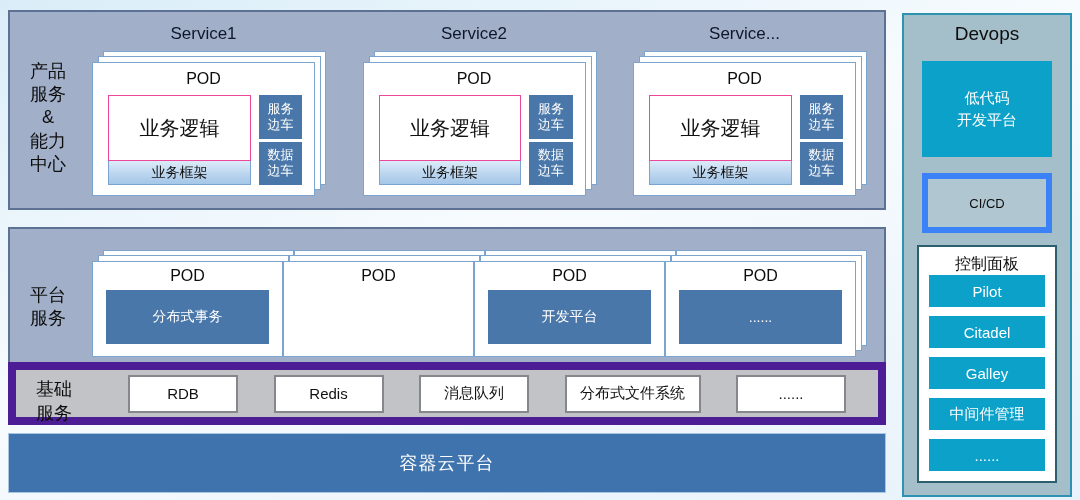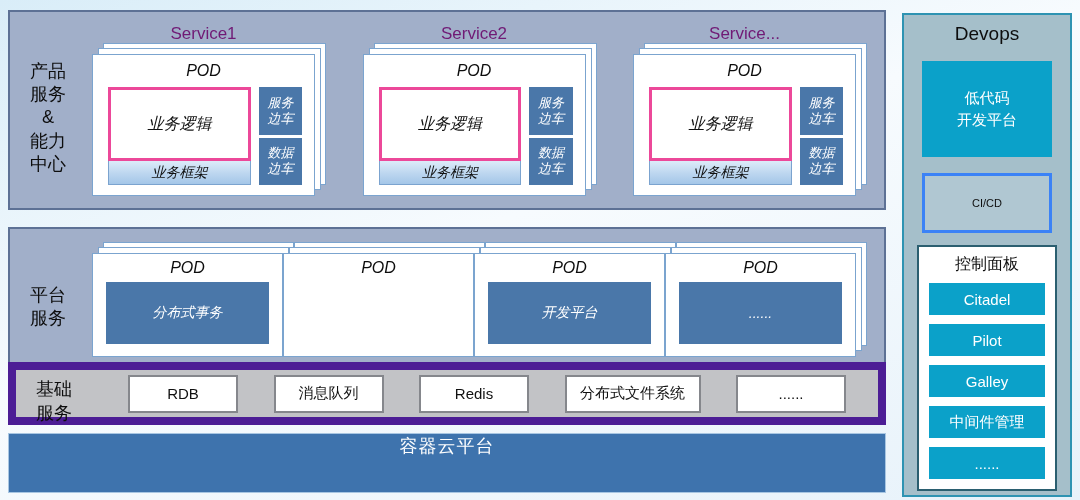--- a/index.html
+++ b/index.html
@@ -12,50 +12,50 @@
     color:#111;
   }
   .pre { white-space: pre-line; }
 
   
   .band { position:absolute; left:8px; width:878px; }
   #band-product  { top:10px;  height:200px; background:#a1afc9; border:2px solid #5d7195; }
   #band-platform { top:227px; height:144px; background:#a1afc9; border:2px solid #5d7195; }
   #band-base     { top:362px; height:63px;  background:#c2c3c6; border:8px solid #4c1d95; }
   #band-container{ top:433px; height:60px;  background:#3e73ad; border:1px solid #a8c6e2;
-                   display:flex; justify-content:center; }
+                   display:flex; align-items:center; justify-content:center; }
   #band-container .txt { color:#fff; font-size:18px; letter-spacing:1px; }
 
   .band-label {
     position:absolute; left:0; top:16px; bottom:0; width:76px;
     display:flex; align-items:center; justify-content:center;
     font-size:18px; line-height:1.3; text-align:center; color:#0d0d0d;
   }
 
   
   .svc-row { position:absolute; left:82px; right:28px; top:6px; bottom:12px;
              display:flex; justify-content:space-between; }
   .svc-group { width:223px; display:flex; flex-direction:column; }
   .svc-title { height:32px; display:flex; align-items:center; justify-content:center;
-               font-size:17px; color:#701a75; }
-  .stack { position:relative; flex:1; margin-top:4px;font-style:italic; }
+               font-size:17px; color:#0f172a; }
+  .stack { position:relative; flex:1; margin-top:12px; }
   .stack::before, .stack::after {
     content:""; position:absolute; inset:0; background:#fff;
     border:1px solid #7ba4cf;
   }
   .stack::before { transform:translate(11px,-11px); }
   .stack::after  { transform:translate(6px,-6px); }
   .pod-card { position:relative; z-index:2; height:100%; background:#fff;
               border:1px solid #7ba4cf; display:flex; flex-direction:column; }
   .pod-title { height:32px; display:flex; align-items:center; justify-content:center;
                font-size:16px; color:#0d0d0d; }
   .pod-body { flex:1; display:flex; padding:0 12px 10px 15px; }
   .logic-col { width:146px; display:flex; flex-direction:column; }
-  .logic-box { flex:1; border:3px solid #ec4899; display:flex; align-items:center;
-               justify-content:center; font-size:16px; background:#fff; }
+  .logic-box { flex:1; border:1px solid #ec4899; display:flex; align-items:center;
+               justify-content:center; font-size:20px; background:#fff; }
   .framework-box { height:24px; border:1px solid #7ba3cf; border-top:none;
                background:linear-gradient(180deg,#ddebf9 0%,#bcd6ef 55%,#a4c6e8 100%);
                display:flex; align-items:center; justify-content:center; font-size:14px; }
   .sidecar-col { width:44px; margin-left:8px; display:flex; flex-direction:column; gap:3px; }
   .sidecar { flex:1; background:#4a77a9; color:#fff; font-size:13px; line-height:1.25;
              display:flex; align-items:center; justify-content:center; text-align:center; }
 
   
   .pf-row { position:absolute; left:82px; right:28px; top:20px; bottom:12px;
             display:flex; justify-content:space-between; }
@@ -76,25 +76,25 @@
 
   
   #devops { position:absolute; left:902px; top:13px; width:170px; height:484px;
             background:#a5bfca; border:2px solid #2e93b2; }
   .devops-title { height:38px; display:flex; align-items:center; justify-content:center;
                   font-size:19px; color:#0d0d0d; }
   .lowcode { margin:8px 18px 0 18px; height:96px; background:#0ba1c9; color:#fff;
              font-size:15px; line-height:1.5; text-align:center;
              display:flex; align-items:center; justify-content:center; }
   .cicd { margin:16px 18px 0 18px; height:60px; background:#b0c7d2;
-          border:3px solid #3b82f6; display:flex; align-items:center;
-          justify-content:center; font-size:11px; color:#0d0d0d; }
+          border:6px solid #3b82f6; display:flex; align-items:center;
+          justify-content:center; font-size:13px; color:#0d0d0d; }
   .ctrl-panel { margin:12px 13px 0 13px; background:#fff; border:2px solid #2b5f70;
                 padding:7px 10px 10px 10px; display:flex; flex-direction:column; }
-  .ctrl-title { text-align:center; font-size:16px; margin-bottom:8px; color:#0d0d0d;font-family:Liberation Serif, serif; }
+  .ctrl-title { text-align:center; font-size:16px; margin-bottom:0; color:#0d0d0d;font-family:Liberation Serif, serif; }
   .ctrl-btns { display:flex; flex-direction:column; gap:9px; }
   .ctrl-btn { height:32px; background:#0ba1c9; color:#fff; font-size:15px;
               display:flex; align-items:center; justify-content:center; }
 </style>
 </head>
 <body>
 
 <div class="band" id="band-product">
   <div class="band-label pre">产品
 服务
@@ -202,39 +202,39 @@
     </div>
 
   </div>
 </div>
 
 <div class="band" id="band-base">
   <div class="band-label pre">基础
 服务</div>
   <div class="base-row">
     <div class="base-box w1">RDB</div>
+    <div class="base-box w1">Redis</div>
     <div class="base-box w1">消息队列</div>
-    <div class="base-box w1">Redis</div>
     <div class="base-box w2">分布式文件系统</div>
     <div class="base-box w1">......</div>
   </div>
 </div>
 
 <div class="band" id="band-container">
   <div class="txt">容器云平台</div>
 </div>
 
 <div id="devops">
   <div class="devops-title">Devops</div>
   <div class="lowcode pre">低代码
 开发平台</div>
   <div class="cicd">CI/CD</div>
   <div class="ctrl-panel">
     <div class="ctrl-title">控制面板</div>
     <div class="ctrl-btns">
+      <div class="ctrl-btn">Pilot</div>
       <div class="ctrl-btn">Citadel</div>
-      <div class="ctrl-btn">Pilot</div>
       <div class="ctrl-btn">Galley</div>
       <div class="ctrl-btn">中间件管理</div>
       <div class="ctrl-btn">......</div>
     </div>
   </div>
 </div>
 
 </body></html>

